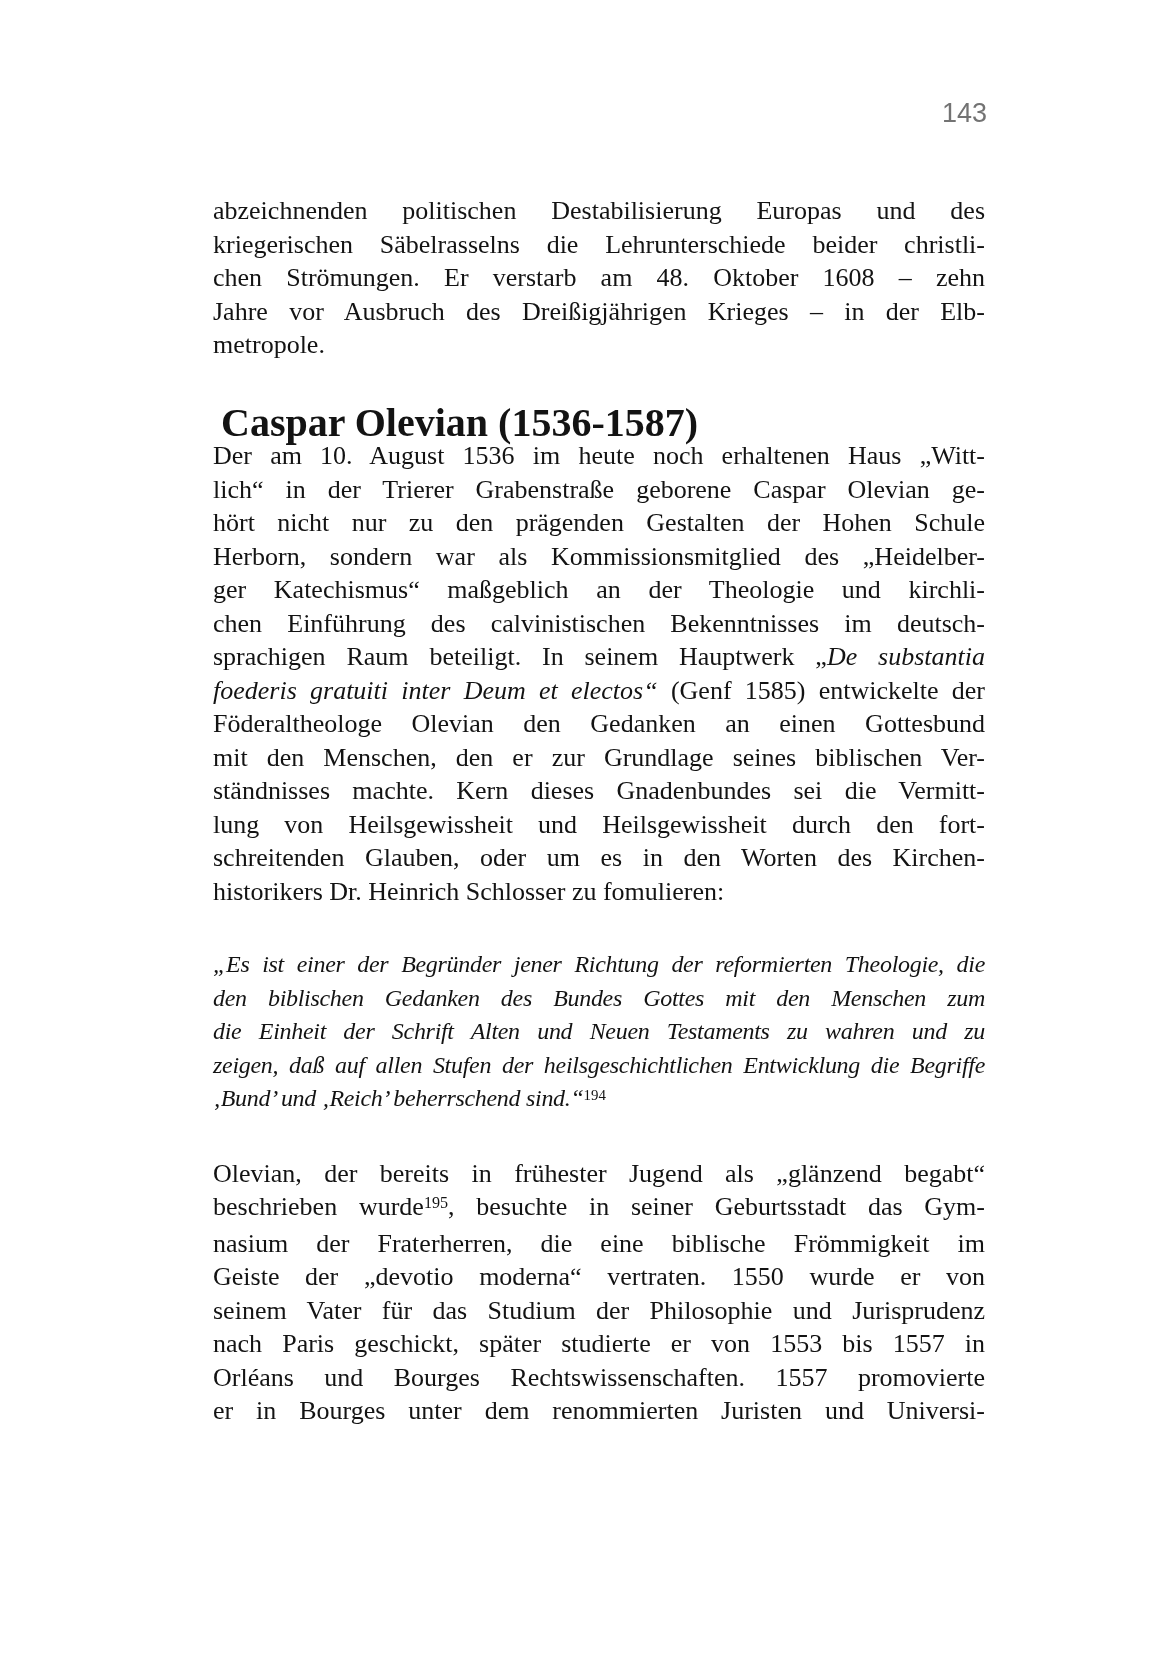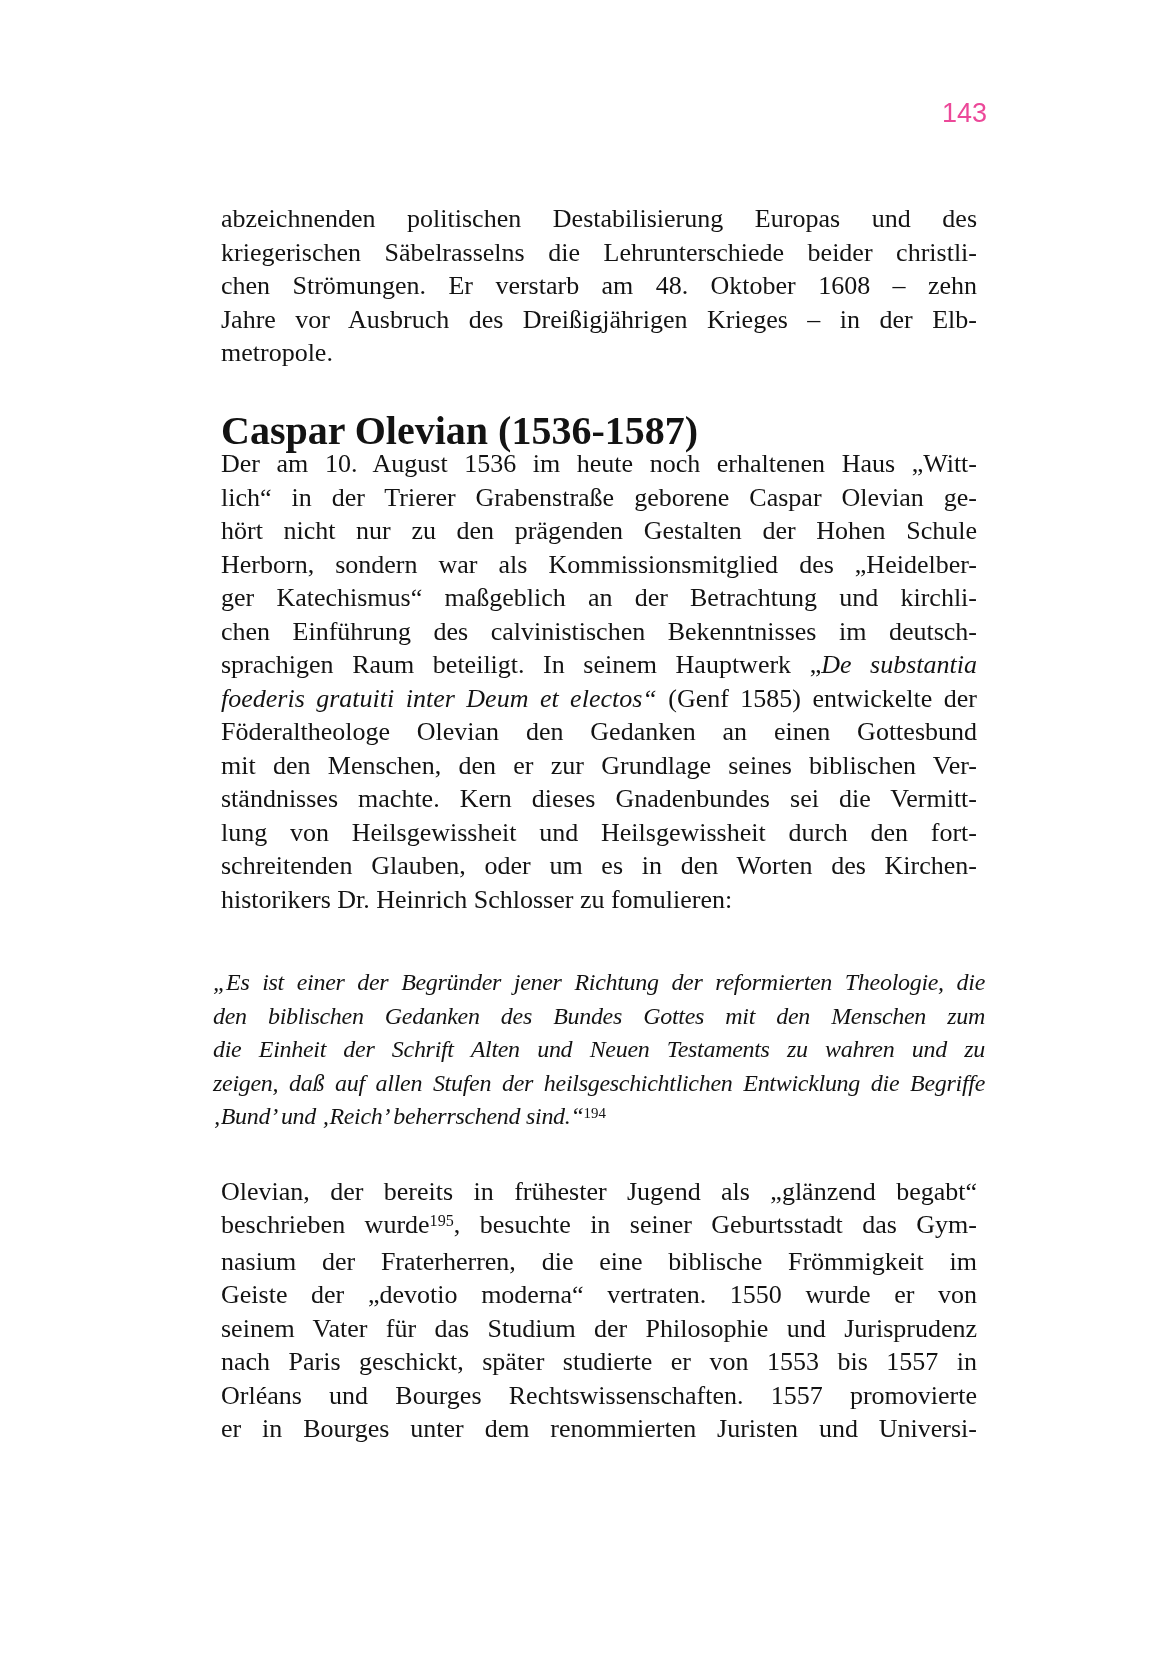--- a/index.html
+++ b/index.html
@@ -15,50 +15,50 @@
     font-family: "Liberation Serif", "DejaVu Serif", serif;
     color: #131313;
   }
   .page-number {
     position: absolute;
     top: 100px;
     right: 178px;
     font-family: "Liberation Sans", "DejaVu Sans", sans-serif;
     font-size: 27px;
     line-height: 1;
-    color: #ec4899;
+    color: #737373;
   }
   .content {
     position: absolute;
     left: 213px;
     top: 194px;
     width: 772px;
   }
-  .para, .quote { margin: 8px; padding: 0; }
+  .para, .quote { margin: 0; padding: 0; }
   .line {
     font-size: 26px;
     line-height: 33.5px;
     text-align: justify;
     text-align-last: justify;
     -moz-text-align-last: justify;
     white-space: normal;
   }
   .line.last {
     text-align-last: left;
     -moz-text-align-last: left;
   }
   .heading {
     margin: 44px 0 0 8px;
     font-size: 40px;
     font-weight: bold;
     line-height: 33.5px;
     letter-spacing: 0;
   }
   .para-2 { margin-top: 0; }
-  .quote { margin: 50px 0 0 0; }
+  .quote { margin: 40px 0 0 0; }
   .quote .line {
     font-size: 24px;
     font-style: italic;
     letter-spacing: -0.3px;
   }
   .para-3 { margin-top: 38px; }
   .it { font-style: italic; }
   .rm { font-style: normal; }
   .sup {
     font-size: 0.62em;
@@ -82,21 +82,21 @@
       <div class="line last"><span>metropole.</span></div>
     </section>
 
   <h2 class="heading">Caspar Olevian (1536-1587)</h2>
 
   <section class="para para-2">
       <div class="line"><span>Der am 10. August 1536 im heute noch erhaltenen Haus „Witt-</span></div>
       <div class="line"><span>lich“ in der Trierer Grabenstraße geborene Caspar Olevian ge-</span></div>
       <div class="line"><span>hört nicht nur zu den prägenden Gestalten der Hohen Schule</span></div>
       <div class="line"><span>Herborn, sondern war als Kommissionsmitglied des „Heidelber-</span></div>
-      <div class="line"><span>ger Katechismus“ maßgeblich an der Betrachtung und kirchli-</span></div>
+      <div class="line"><span>ger Katechismus“ maßgeblich an der Theologie und kirchli-</span></div>
       <div class="line"><span>chen Einführung des calvinistischen Bekenntnisses im deutsch-</span></div>
       <div class="line"><span>sprachigen Raum beteiligt. In seinem Hauptwerk „</span><span class="it">De substantia</span></div>
       <div class="line"><span class="it">foederis gratuiti inter Deum et electos“</span><span> (Genf 1585) entwickelte der</span></div>
       <div class="line"><span>Föderaltheologe Olevian den Gedanken an einen Gottesbund</span></div>
       <div class="line"><span>mit den Menschen, den er zur Grundlage seines biblischen Ver-</span></div>
       <div class="line"><span>ständnisses machte. Kern dieses Gnadenbundes sei die Vermitt-</span></div>
       <div class="line"><span>lung von Heilsgewissheit und Heilsgewissheit durch den fort-</span></div>
       <div class="line"><span>schreitenden Glauben, oder um es in den Worten des Kirchen-</span></div>
       <div class="line last"><span>historikers Dr. Heinrich Schlosser zu fomulieren:</span></div>
     </section>

